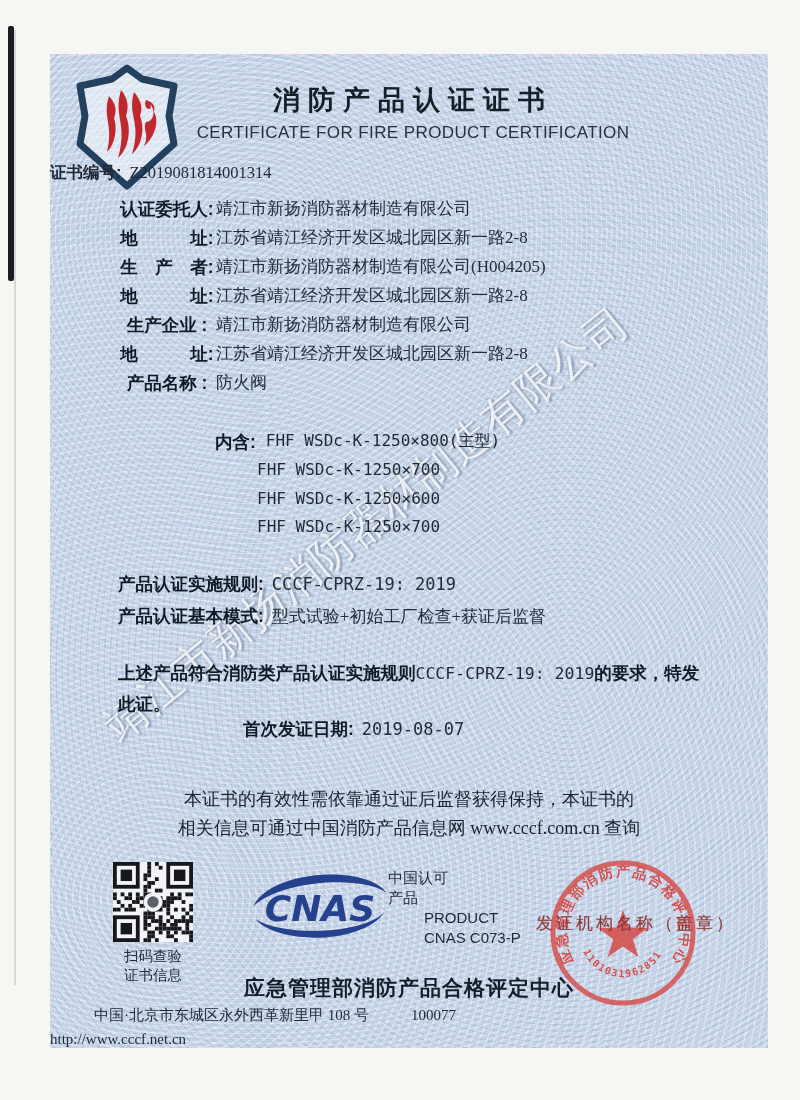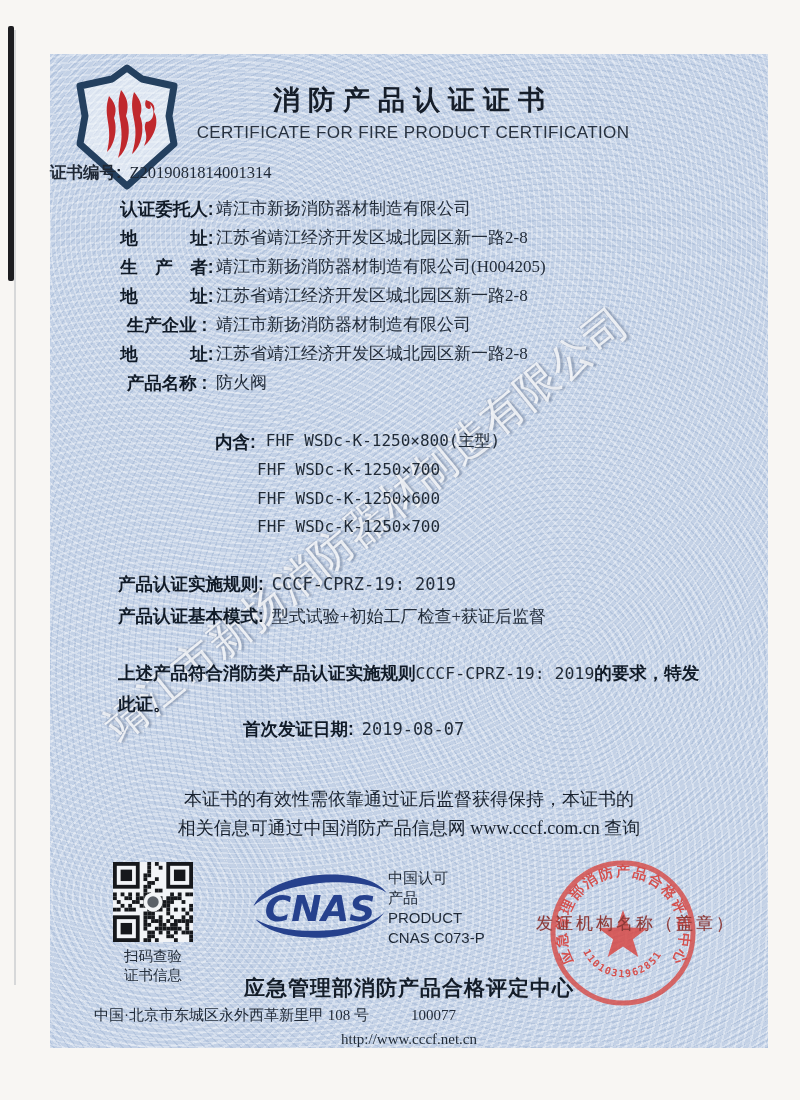--- a/index.html
+++ b/index.html
@@ -75,34 +75,34 @@
   .dval{font-size:17px;color:#222c3a;white-space:nowrap;}
   .gap{margin-left:28px;}
 
   .notice{position:absolute;left:0;top:731px;width:100%;text-align:center;font-size:18px;line-height:28.5px;color:#18212e;}
 
   .qr{position:absolute;left:63px;top:808px;width:80px;height:80px;}
   .qr-caption{position:absolute;left:55px;top:893px;width:96px;text-align:center;font-size:14.5px;line-height:19px;color:#252f3c;}
 
   .cnas-logo{position:absolute;left:194px;top:810px;width:152px;height:82px;}
   .cnas-text{position:absolute;left:338px;top:815px;font-size:15px;line-height:19.5px;color:#1e2836;}
-  .cnas-text .en{font-family:"Liberation Sans", sans-serif;}
+  .cnas-text .en{font-family:"Liberation Sans", sans-serif;padding-left:36px;}
 
   .seal{position:absolute;left:498px;top:804px;width:150px;height:150px;opacity:.92;}
   .seal-overlay{
     position:absolute;left:486px;top:858px;width:270px;
     font-size:17px;letter-spacing:3px;color:#8c3a38;white-space:nowrap;
     text-shadow:0 0 1px rgba(140,58,56,.4);
   }
 
   .footer-org{position:absolute;left:0;top:920px;width:100%;text-align:center;
     font-family:"Liberation Sans", sans-serif;font-weight:bold;font-size:21px;color:#141d29;letter-spacing:1px;}
   .footer-addr{position:absolute;left:0;top:952px;width:100%;text-align:left;font-size:15px;color:#222c3a;padding-left:44px;}
   .footer-addr .post{margin-left:42px;}
-  .footer-url{position:absolute;left:0;top:977px;width:100%;text-align:center;font-size:15px;color:#1f2935;}
+  .footer-url{position:absolute;left:0;top:977px;width:100%;text-align:left;font-size:15px;color:#1f2935;}
 </style>
 </head>
 <body>
 
 <div class="scan-edge"></div>
 <div class="scan-line"></div>
 
 <div class="panel">
 
   <div class="watermark">靖江市新扬消防器材制造有限公司</div>

